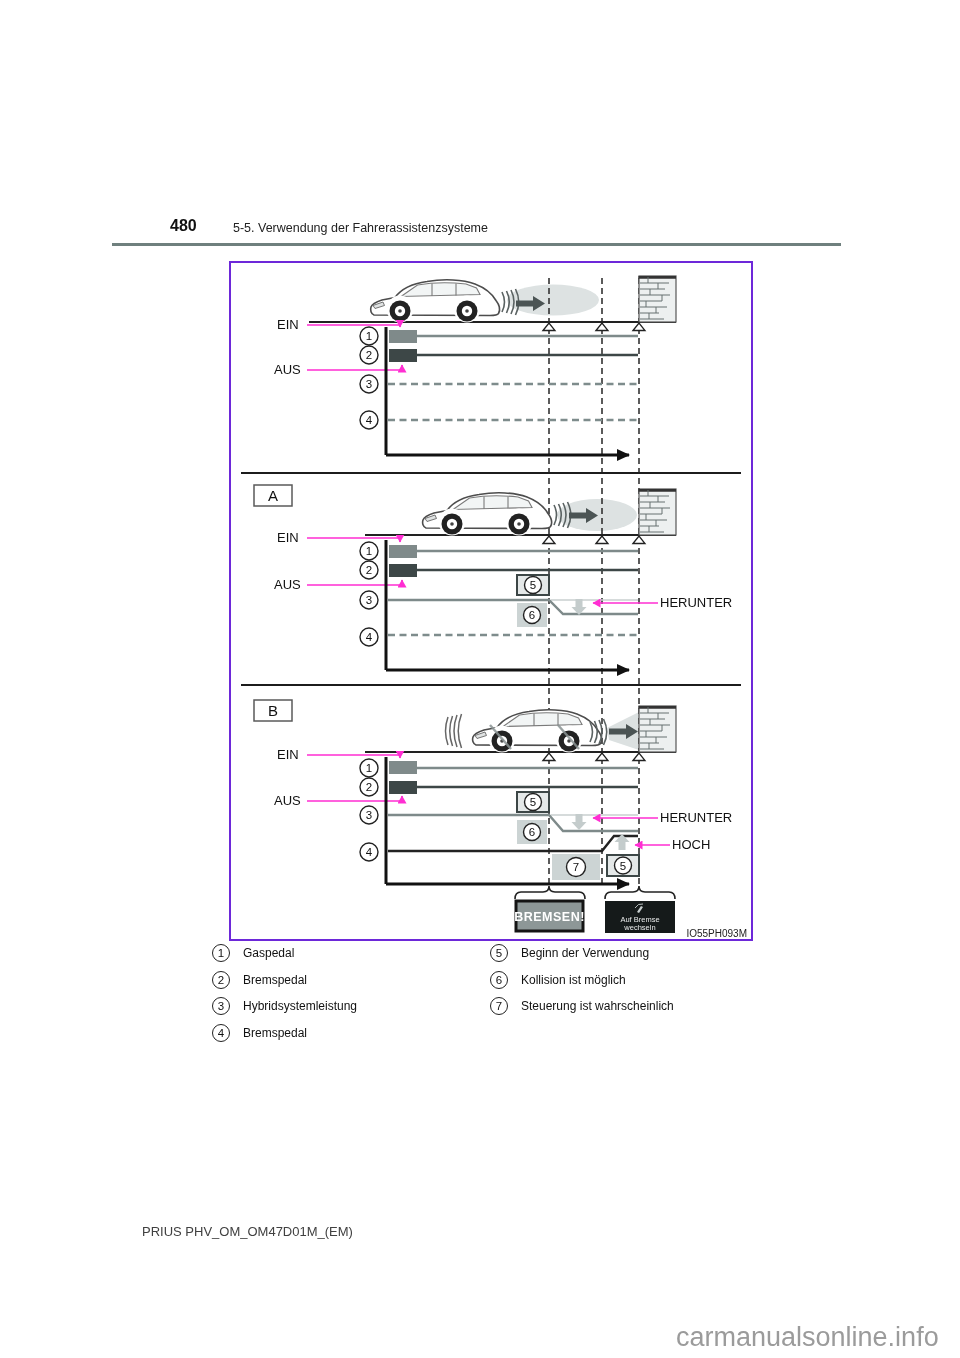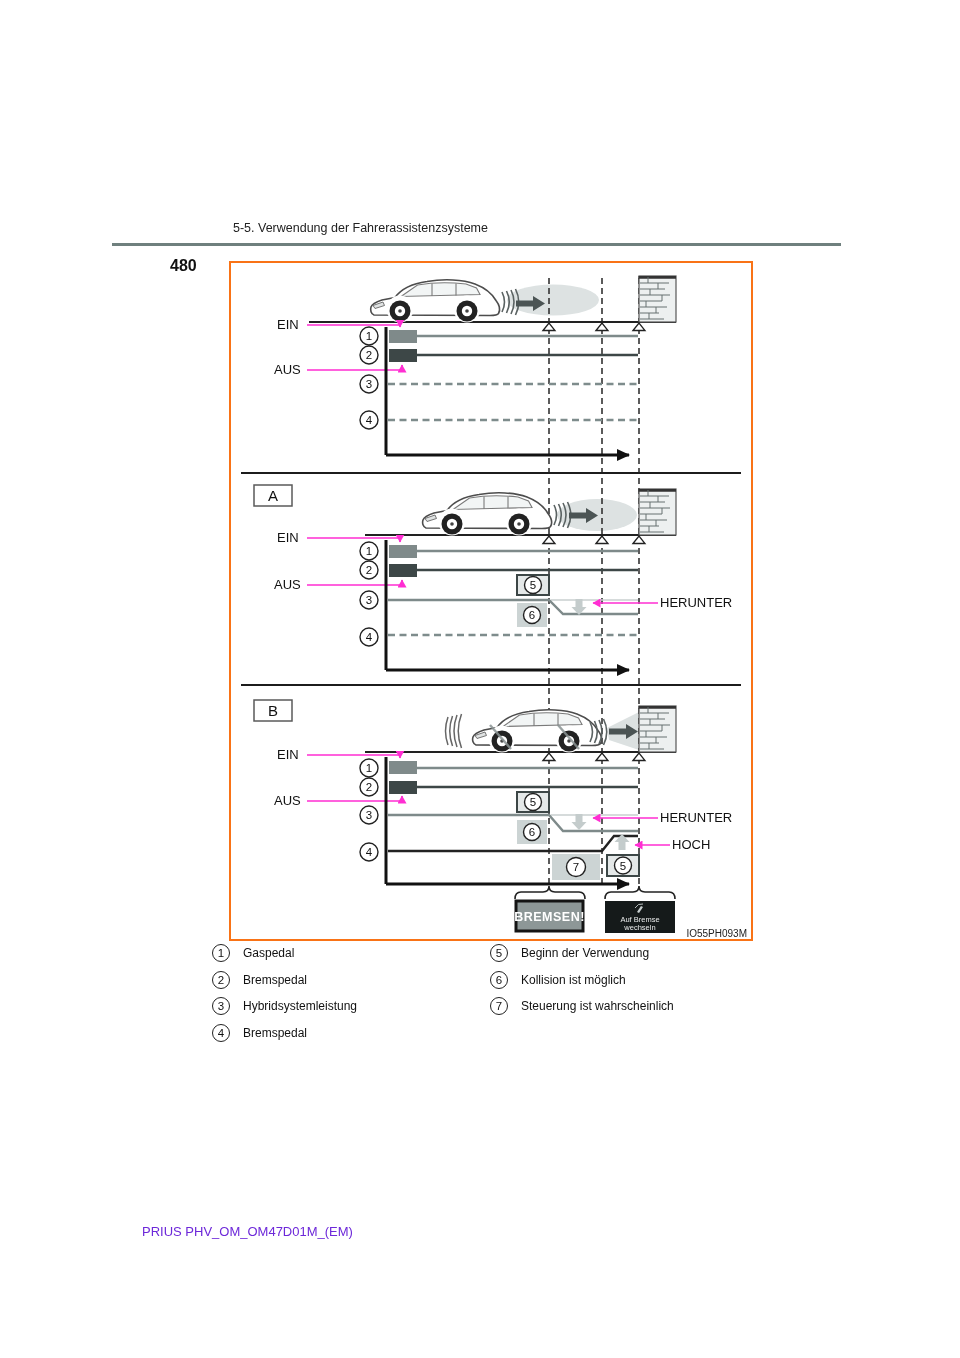--- a/index.html
+++ b/index.html
@@ -1,22 +1,22 @@
 <!DOCTYPE html>
 <html><head>
 <meta charset="utf-8">
 <style>
   html,body{margin:0;padding:0;background:#fff;}
   .page{position:relative;width:960px;height:1358px;background:#fff;overflow:hidden;
         font-family:"Liberation Sans",sans-serif;color:#111;}
   .abs{position:absolute;}
-  .page-number{left:170px;top:217px;font-size:16px;font-weight:bold;margin-top:40px;}
+  .page-number{left:170px;top:217px;font-size:16px;font-weight:bold;}
   .section-title{left:233px;top:221px;font-size:12.5px;color:#222;text-align:center;}
   .header-rule{left:112px;top:243px;width:729px;height:3px;background:#6f807e;}
-  .figure-box{left:229px;top:261px;width:520px;height:676px;border:2px solid #f97316;box-sizing:content-box;background:#fff;}
+  .figure-box{left:229px;top:261px;width:520px;height:676px;border:2px solid #6d28d9;box-sizing:content-box;background:#fff;}
   svg text{font-family:"Liberation Sans",sans-serif;fill:#111;}
   .lbl{font-size:13px;}
   .num{font-size:11.5px;text-anchor:middle;}
   .numc{fill:#fff;stroke:#222;stroke-width:1.4px;}
   .panel-t{font-size:15px;text-anchor:middle;}
   .panelbox{fill:#fff;stroke:#5a5a5a;stroke-width:1.5px;}
   .box5{fill:#e4e8e8;stroke:#3c4646;stroke-width:2px;}
   .box67{fill:#ccd4d4;}
   .bremsen-t{font-size:12.5px;font-weight:bold;fill:#fff;text-anchor:middle;letter-spacing:.5px;}
   .disp-t{font-size:7.5px;fill:#e8eaea;text-anchor:middle;}
@@ -29,21 +29,21 @@
   .axis{stroke:#111;stroke-width:3px;fill:none;}
   .ground{stroke:#222;stroke-width:2.2px;fill:none;}
   .vdash{stroke:#333;stroke-width:1.6px;stroke-dasharray:6 4;fill:none;}
   .mag{stroke:#ff2ed2;stroke-width:1.7px;fill:none;}
   .divid{stroke:#1c1c1c;stroke-width:2.2px;}
   .brace{stroke:#222;stroke-width:1.6px;fill:none;}
   .legend-item{position:absolute;display:flex;align-items:center;gap:13px;}
   .lnum{display:inline-flex;width:18px;height:18px;border:1.6px solid #222;border-radius:50%;
         align-items:center;justify-content:center;font-size:11.5px;box-sizing:border-box;flex:none;}
   .llabel{font-size:12px;color:#111;white-space:nowrap;}
-  .footer-code{left:142px;top:1224px;font-size:13px;color:#6d28d9;}
+  .footer-code{left:142px;top:1224px;font-size:13px;color:#404040;}
   .watermark{left:676px;top:1322px;font-size:27px;color:#9b9b9b;}
 </style>
 </head>
 <body>
 
 <div class="page">
 
   <div class="abs page-number">480</div>
   <div class="abs section-title">5-5. Verwendung der Fahrerassistenzsysteme</div>
   <div class="abs header-rule"></div>
@@ -346,13 +346,14 @@
       <span class="lnum">6</span>
       <span class="llabel">Kollision ist möglich</span>
     </div>
     <div class="legend-item" style="left:490px;top:997px;">
       <span class="lnum">7</span>
       <span class="llabel">Steuerung ist wahrscheinlich</span>
     </div>
   </div>
 
   <div class="abs footer-code">PRIUS PHV_OM_OM47D01M_(EM)</div>
+  <div class="abs watermark">carmanualsonline.info</div>
 </div>
 
 </body></html>

